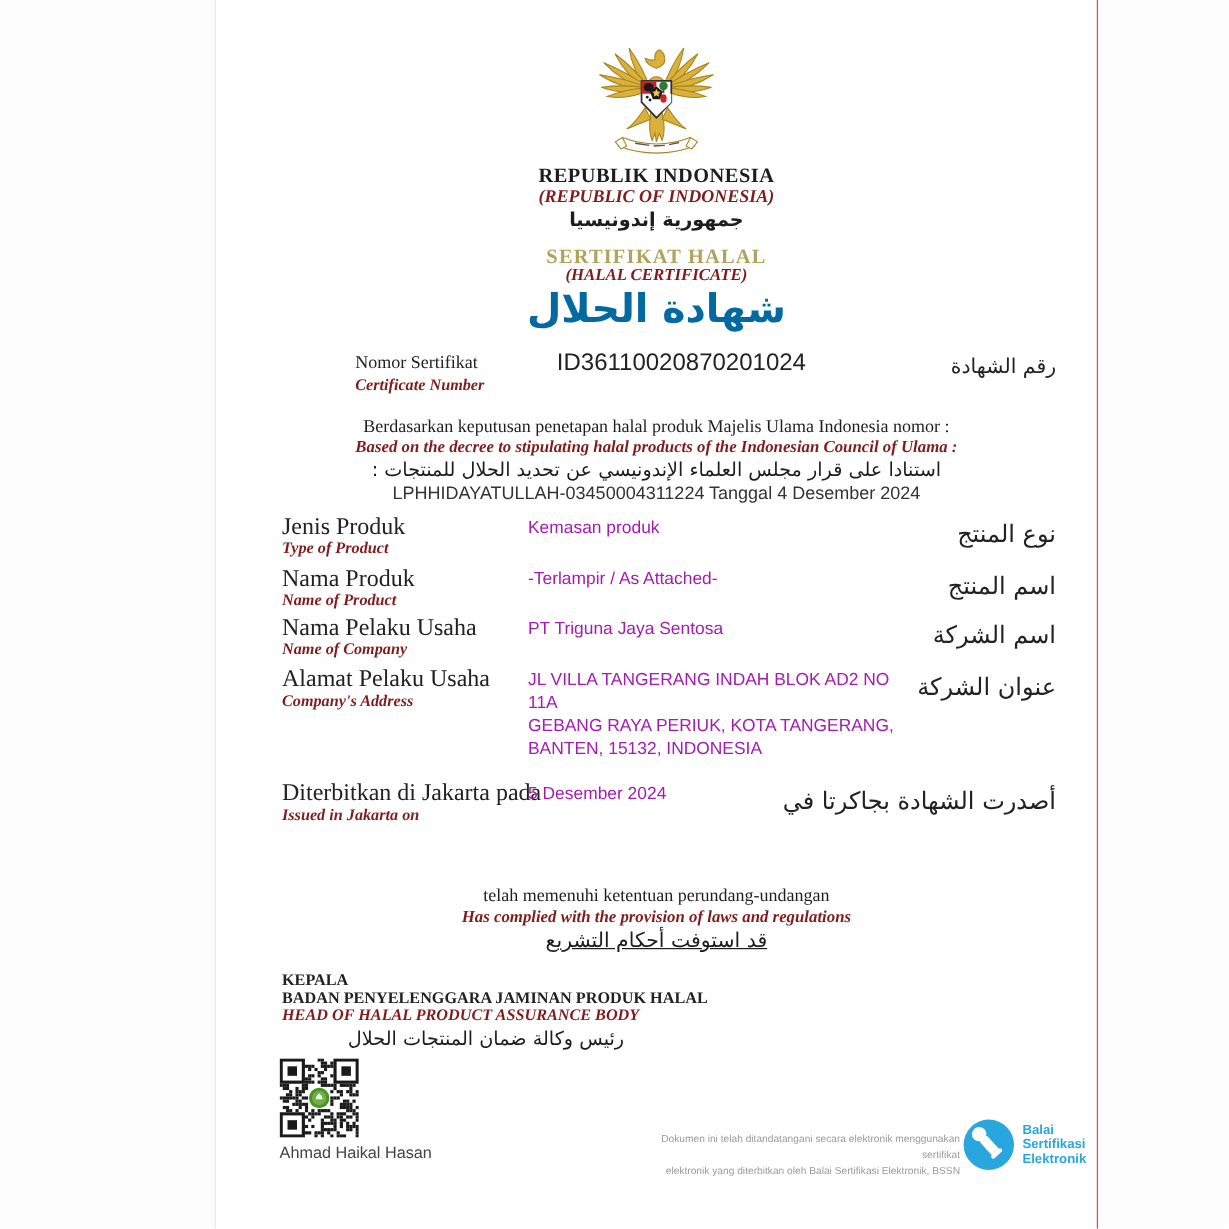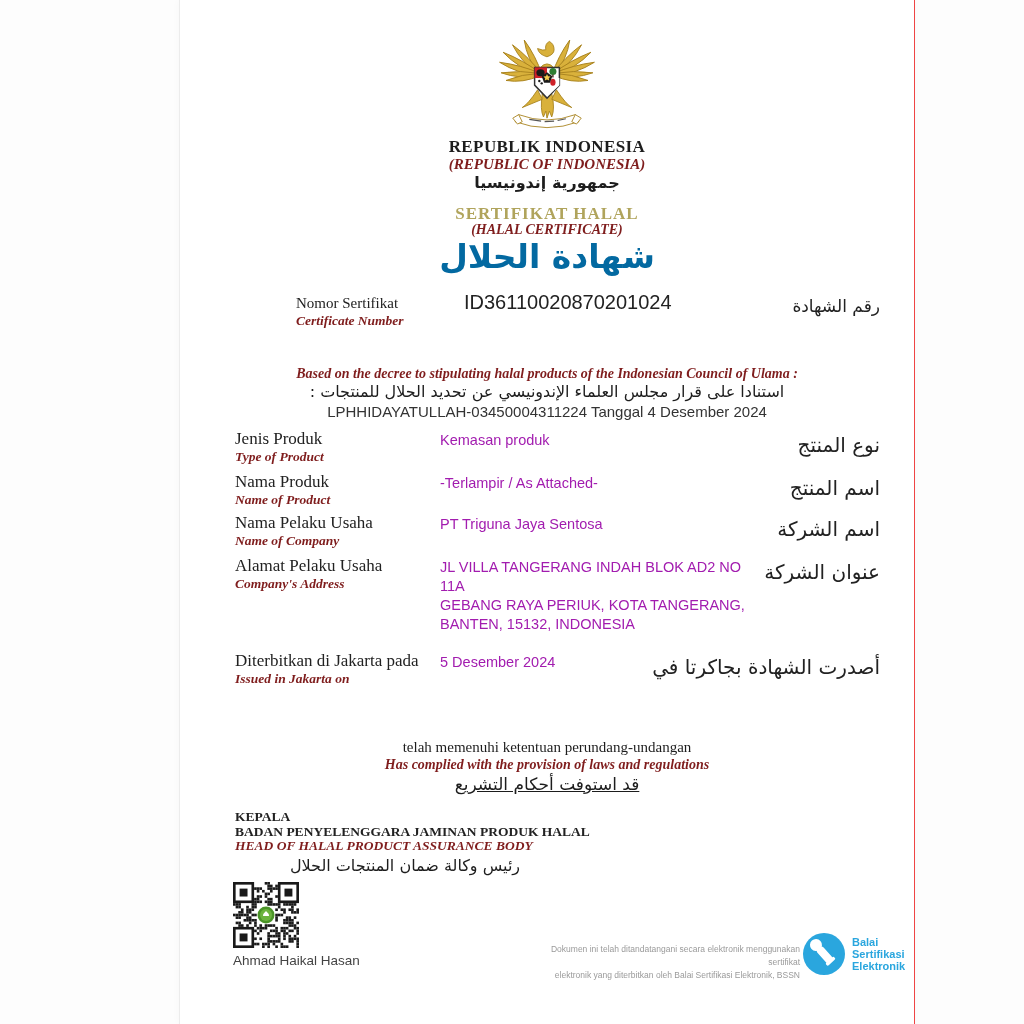--- a/index.html
+++ b/index.html
@@ -7,21 +7,21 @@
           font-family:"Liberation Serif", serif;color:#1d1d1d;}
   .page{position:absolute;left:145px;top:0;width:734px;height:1024px;background:#ffffff;
         border-left:1px solid #ececec;border-right:1px solid #ef4444;box-shadow:0 0 8px rgba(0,0,0,0.03);margin-left:34px;}
   .abs{position:absolute;}
   .ctr{left:0;width:100%;text-align:center;}
   .serif{font-family:"Liberation Serif", serif;}
   .sans{font-family:"Liberation Sans", sans-serif;}
   .arab{font-family:"DejaVu Sans", sans-serif;direction:rtl;}
   .green{color:#7f1d1d;font-style:italic;font-weight:bold;}
   .gold{color:#B0A45C;}
-  .lbl-id{font-size:17px;color:#222;line-height:18px;}
+  .lbl-id{font-size:20px;color:#222;line-height:18px;}
   .lbl-en{font-size:13.5px;line-height:17px;}
   .val{font-family:"Liberation Sans", sans-serif;font-size:14.5px;color:#a21caf;line-height:19px;white-space:pre-line;}
   .ar-lbl{font-size:20px;color:#222;text-align:right;}
   .row-label{left:55px;width:200px;}
   .row-value{left:260px;width:305px;}
   .row-arab{right:34px;width:250px;}
   .footnote{font-family:Liberation Sans, sans-serif;font-size:8.5px;color:#9a9a9a;line-height:13px;text-align:right;}
   .bsre-text{font-family:"Liberation Sans", sans-serif;font-size:11px;line-height:12px;font-weight:bold;color:#2AA6DE;}
 </style>
 </head>
@@ -96,20 +96,21 @@
     <div class="abs ctr serif green" style="top:222px;font-size:14px;">(HALAL CERTIFICATE)</div>
     <div class="abs ctr arab" style="top:237px;font-size:33px;font-weight:bold;color:#0369a1;">شهادة الحلال</div>
 
     <div class="abs" style="left:116px;top:294px;">
       <div class="lbl-id serif" style="font-size:15px;">Nomor Sertifikat</div>
       <div class="lbl-en green serif">Certificate Number</div>
     </div>
     <div class="abs sans" style="left:284px;top:291px;font-size:20px;color:#222;">ID36110020870201024</div>
     <div class="abs arab ar-lbl" style="right:34px;top:296px;width:220px;font-size:17px;">رقم الشهادة</div>
 
+    <div class="abs ctr serif" style="top:348px;font-size:15px;">Berdasarkan keputusan penetapan halal produk Majelis Ulama Indonesia nomor :</div>
     <div class="abs ctr serif green" style="top:366px;font-size:14px;">Based on the decree to stipulating halal products of the Indonesian Council of Ulama :</div>
     <div class="abs ctr arab" style="top:382px;font-size:16px;">استنادا على قرار مجلس العلماء الإندونيسي عن تحديد الحلال للمنتجات :</div>
     <div class="abs ctr sans" style="top:403px;font-size:15px;color:#333;">LPHHIDAYATULLAH-03450004311224 Tanggal 4 Desember 2024</div>
 
     <div>
 
       <div class="abs row-label" style="top:430px;">
         <div class="lbl-id serif">Jenis Produk</div>
         <div class="lbl-en green serif">Type of Product</div>
       </div>

